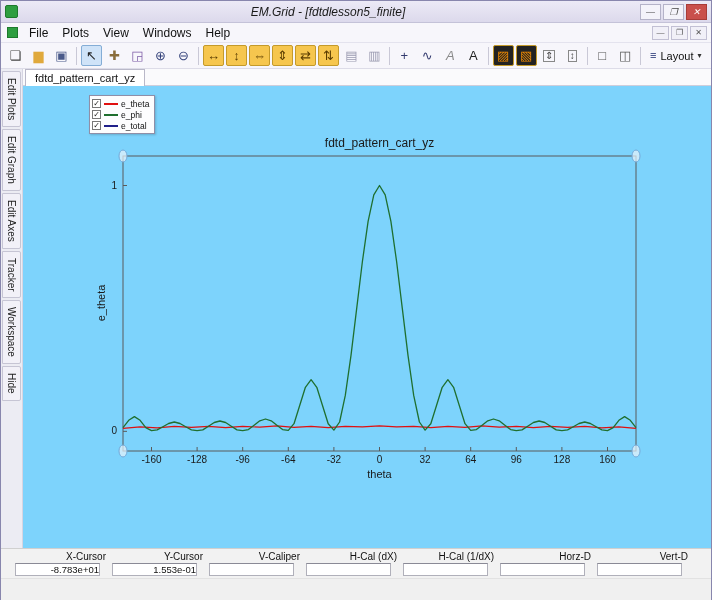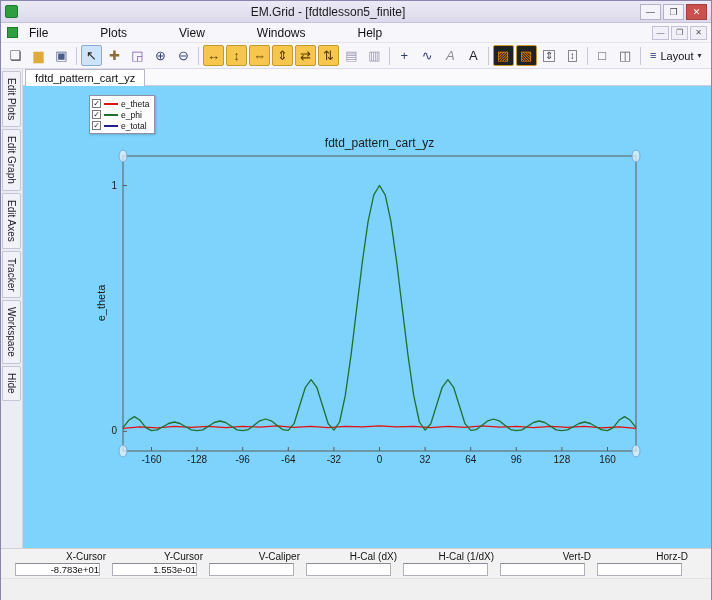--- a/index.html
+++ b/index.html
@@ -10,37 +10,38 @@
   }
   .window {
     position: relative; width: 712px; height: 600px;
     border: 1px solid #8886ad; background: #f4f3f8;
   }
   
   .titlebar {
     height: 22px; display: flex; align-items: center; padding: 0 4px;
     background: linear-gradient(#eceaf6, #dcd9ec);
     border-bottom: 1px solid #c4c2d8;
+    font-style: italic;
   }
   .app-icon { width: 13px; height: 13px; background: #2e9e40; border-radius: 2px; border: 1px solid #1d7a2c; }
   .title { flex: 1; text-align: center; font-size: 12px; color: #1a1a1a; }
   .wbtns { display: flex; }
   .wbtn {
     width: 21px; height: 16px; margin-left: 2px; font-size: 9px;
     display: flex; align-items: center; justify-content: center;
     border: 1px solid #b4b2c8; background: #f4f3fa; color: #444;
   }
   .wbtn.close { background: #c9504c; color: #fff; border-color: #a83c38; }
   
   .menubar {
     height: 20px; display: flex; align-items: center; padding: 0 4px;
     background: #f7f6fb; border-bottom: 1px solid #e4e3ee; font-size: 12px;
   }
   .doc-icon { width: 11px; height: 11px; background: #2e9e40; border: 1px solid #1d7a2c; margin: 0 4px 0 2px; }
-  .menu-items { display: flex; gap: 38px; }
+  .menu-items { display: flex; }
   .menu-item { padding: 2px 7px; color: #111; }
   .mdi { margin-left: auto; display: flex; }
   .mdibtn {
     width: 17px; height: 14px; margin-left: 2px; font-size: 8px;
     display: flex; align-items: center; justify-content: center;
     border: 1px solid #c2c0d4; background: #f1f0f8; color: #555;
   }
   
   .toolbar {
     height: 26px; display: flex; align-items: center; padding: 0 3px;
@@ -266,20 +267,21 @@
           <line x1="100" y1="116.50000000000003" x2="104" y2="116.50000000000003" stroke="#5a5a5a"></line>
           <text x="94" y="119.50000000000003" text-anchor="end" font-size="10" fill="#1a1a1a">1</text>
           <polyline points="100.0,359.4 117.1,357.9 134.2,358.9 151.3,357.4 168.4,358.4 185.5,357.4 202.6,358.6 219.7,357.4 236.8,358.2 253.9,356.9 271.0,358.4 288.1,357.4 305.2,358.6 322.3,357.4 339.4,357.9 356.5,356.9 373.6,357.9 390.7,357.4 407.8,358.6 424.9,357.4 442.0,358.4 459.1,356.9 476.2,358.2 493.3,357.4 510.4,358.6 527.5,357.4 544.6,358.4 561.7,357.4 578.8,358.9 595.9,357.9 613.0,359.4" fill="none" stroke="#e01010" stroke-width="1.2" stroke-linejoin="round"></polyline>
           <polyline points="100.0,358.6 105.7,351.3 111.4,347.6 117.1,351.3 122.8,358.6 128.5,361.6 134.2,360.9 139.9,357.7 145.6,354.5 151.3,353.0 157.0,354.5 162.7,357.7 168.4,360.9 174.1,361.6 179.8,360.9 185.5,357.2 191.2,353.5 196.9,352.0 202.6,353.5 208.3,357.2 214.0,360.9 219.7,361.6 225.4,360.6 231.1,356.2 236.8,351.8 242.5,350.0 248.2,351.8 253.9,356.2 259.6,360.6 265.3,361.3 271.0,354.7 276.7,336.5 282.4,318.3 288.1,310.7 293.8,318.3 299.5,336.5 305.2,354.7 310.9,361.1 316.6,353.0 322.3,326.4 328.0,286.4 333.7,239.4 339.4,192.5 345.1,152.4 350.8,125.8 356.5,116.5 362.2,125.8 367.9,152.4 373.6,192.5 379.3,239.4 385.0,286.4 390.7,326.4 396.4,353.0 402.1,361.1 407.8,354.7 413.5,336.5 419.2,318.3 424.9,310.7 430.6,318.3 436.3,336.5 442.0,354.7 447.7,361.3 453.4,360.6 459.1,356.2 464.8,351.8 470.5,350.0 476.2,351.8 481.9,356.2 487.6,360.6 493.3,361.6 499.0,360.9 504.7,357.2 510.4,353.5 516.1,352.0 521.8,353.5 527.5,357.2 533.2,360.9 538.9,361.6 544.6,360.9 550.3,357.7 556.0,354.5 561.7,353.0 567.4,354.5 573.1,357.7 578.8,360.9 584.5,361.6 590.2,358.6 595.9,351.3 601.6,347.6 607.3,351.3 613.0,358.6" fill="none" stroke="#1f6f2f" stroke-width="1.3" stroke-linejoin="round"></polyline>
           <ellipse cx="100" cy="87" rx="4" ry="6" fill="#eaf3fb" fill-opacity="0.7" stroke="#74a9d8" stroke-width="1"></ellipse>
           <ellipse cx="613" cy="87" rx="4" ry="6" fill="#eaf3fb" fill-opacity="0.7" stroke="#74a9d8" stroke-width="1"></ellipse>
           <ellipse cx="100" cy="382" rx="4" ry="6" fill="#eaf3fb" fill-opacity="0.7" stroke="#74a9d8" stroke-width="1"></ellipse>
           <ellipse cx="613" cy="382" rx="4" ry="6" fill="#eaf3fb" fill-opacity="0.7" stroke="#74a9d8" stroke-width="1"></ellipse>
         </svg>
       <div class="chart-title">fdtd_pattern_cart_yz</div>
+      <div class="xlabel">theta</div>
       <div class="ylabel">e_theta</div>
       <div class="legend">
           <div class="lrow">
             <span class="lcheck">✓</span>
             <span class="lline" style="border-top-color: rgb(224, 16, 16);"></span>
             <span class="llabel">e_theta</span>
           </div>
           <div class="lrow">
             <span class="lcheck">✓</span>
             <span class="lline" style="border-top-color: rgb(31, 111, 47);"></span>
@@ -310,25 +312,25 @@
         </div>
         <div class="scol">
           <div class="shead">H-Cal (dX)</div>
           <div class="sbox"></div>
         </div>
         <div class="scol">
           <div class="shead">H-Cal (1/dX)</div>
           <div class="sbox"></div>
         </div>
         <div class="scol">
+          <div class="shead">Horz-D</div>
+          <div class="sbox"></div>
+        </div>
+        <div class="scol">
           <div class="shead">Vert-D</div>
           <div class="sbox"></div>
         </div>
-        <div class="scol">
-          <div class="shead">Horz-D</div>
-          <div class="sbox"></div>
-        </div>
       </div>
   </div>
 
   <div class="bottomstrip"></div>
 
 </div>
 
 </body></html>

